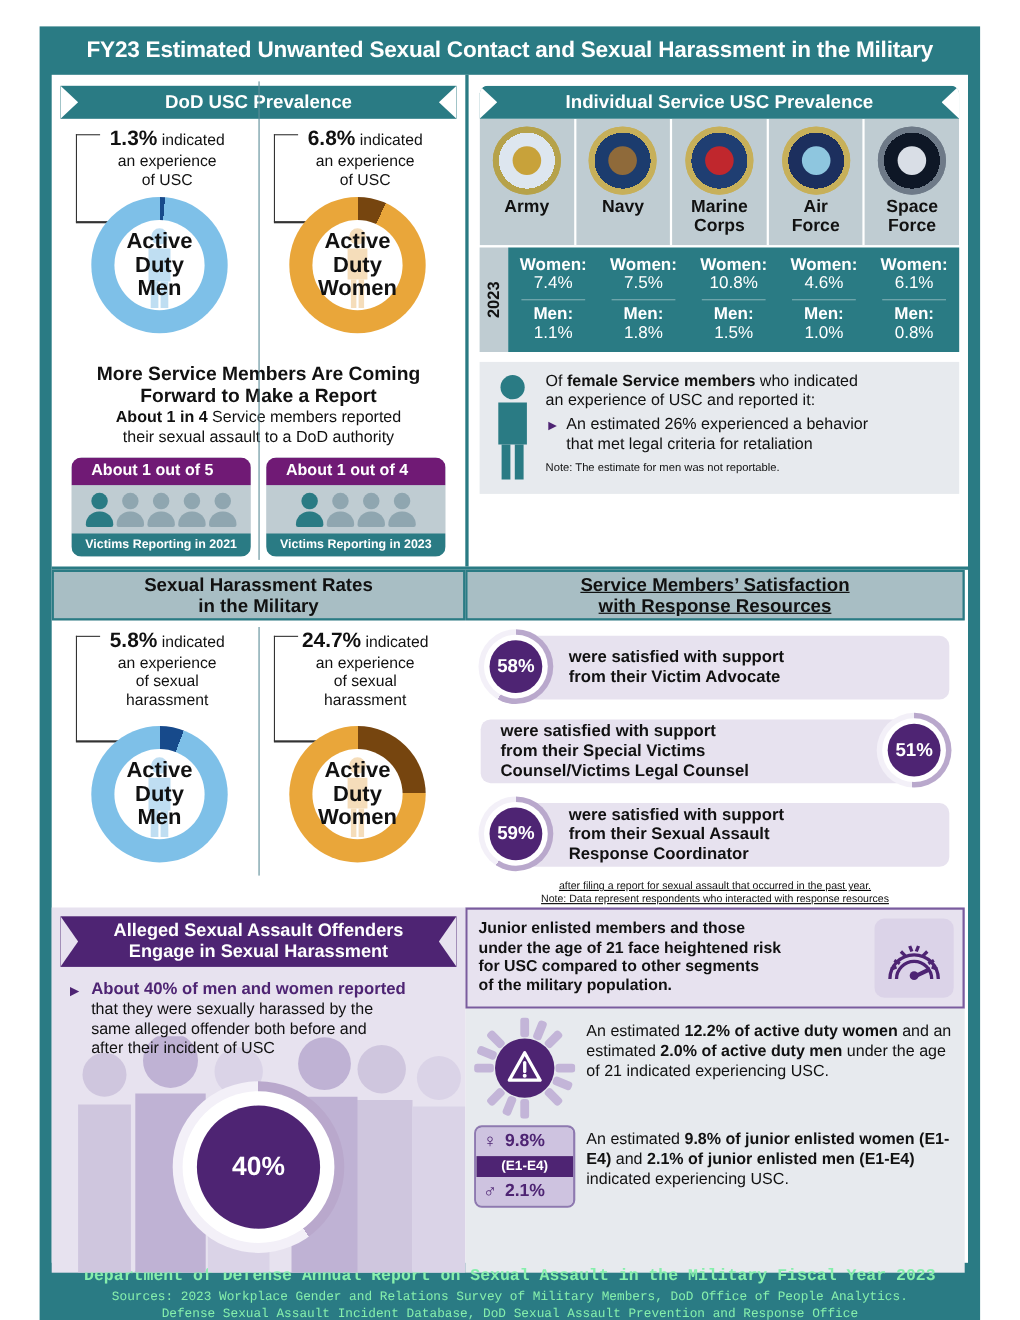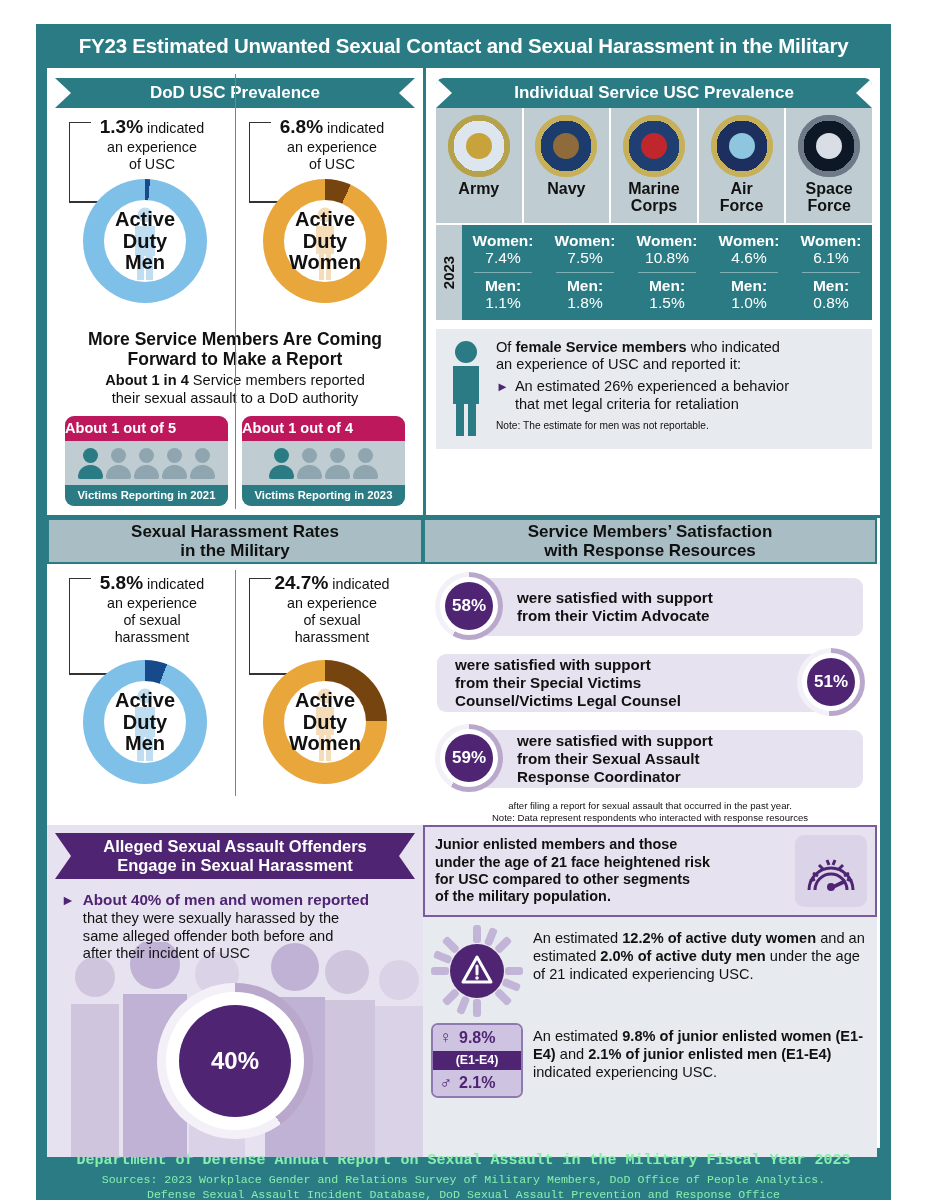--- a/index.html
+++ b/index.html
@@ -80,22 +80,22 @@
                 font-size:20px; color:#111; line-height:1.06; text-align:center; }
 
   
   .rep-title { text-align:center; font-weight:bold; font-size:17.5px;
                line-height:1.12; color:#111; margin-top: 4px; }
   .rep-sub { text-align:center; font-size:14.6px; line-height:1.2; color:#111;
              margin-top: 3px; }
   .rep-sub b { font-weight: bold; }
   .card-row { display:flex; gap:14px; margin-top: 9px; justify-content:center;}
   .card { width: 163px; border-radius:9px; overflow:hidden; background:#BFCCD2;}
-  .card-top { background:#be185d; color:#fff; font-weight:bold; font-size:14.6px;
-              text-align:left; padding: 4px 16px 5px 0;}
+  .card-top { background:#701a75; color:#fff; font-weight:bold; font-size:14.6px;
+              text-align:center; padding: 4px 16px 5px 0;}
   .card-mid { display:flex; justify-content:center; gap:3px; padding:7px 4px 6px 4px;}
   .card-bot { background:#2A7B84; color:#fff; font-weight:bold; font-size:11.3px;
               text-align:center; padding: 4px 0 5px 0;}
   .pfig { width:25px; }
   .pfig .h { width:15px; height:15px; border-radius:50%; margin:0 auto 1.5px auto; }
   .pfig .b { width:25px; height:14px; border-radius:12px 12px 2px 2px; }
 
   
   .svc-wrap { border-radius: 7px 7px 0 0; overflow:hidden; }
   .svc-grid { display:flex; background:#BFCCD2; }
@@ -121,21 +121,21 @@
   .fem-txt { font-size:14.6px; line-height:1.22; color:#111; }
   .fem-txt b { font-weight:bold; }
   .bullet-row { display:flex; gap:6px; margin-top: 4px; }
   .tri { color:#4E2473; font-size: 13px; line-height:1.35; }
   .note-sm { font-size:10.2px; color:#111; margin-top: 6px; }
 
   
   .hdiv { height: 3px; background: #2A7B84; }
   .mid-row { display:flex; }
   .mid-left { width: 376px; }
-  .mid-right { width: 454px; }
+  .mid-right { width: 454px; text-decoration: underline; }
 
   .sh-body { padding: 8px 8px 4px 8px; display:flex; height: 238px; position:relative;}
   .sh-col { width:50%; position:relative; }
 
   
   .sat-body { padding: 8px 10px 0 10px; }
   .sat-row { position: relative; height: 68px; margin-bottom: 8px; }
   .sat-bar { position:absolute; top:6px; height:58px; background:#E7E2EF;
              border-radius: 9px; display:flex; align-items:center; }
   .sat-bar .t { font-weight:bold; font-size:15.2px; line-height:1.18; color:#111; }

